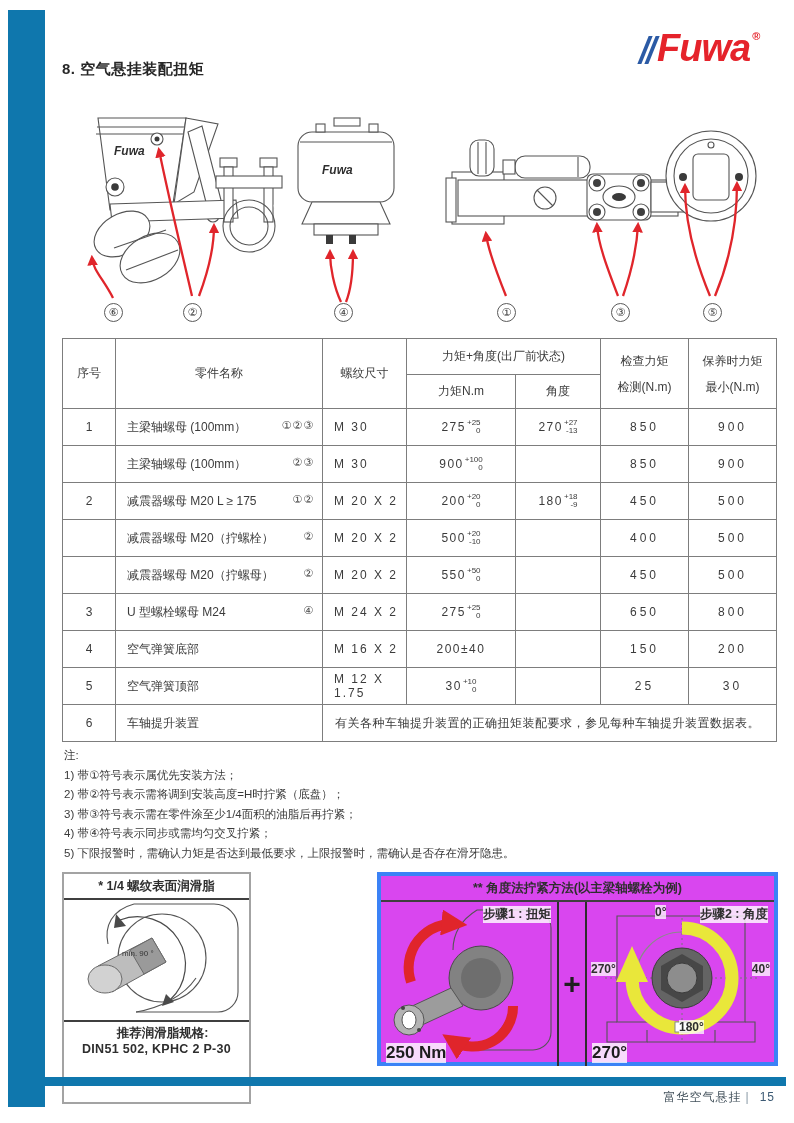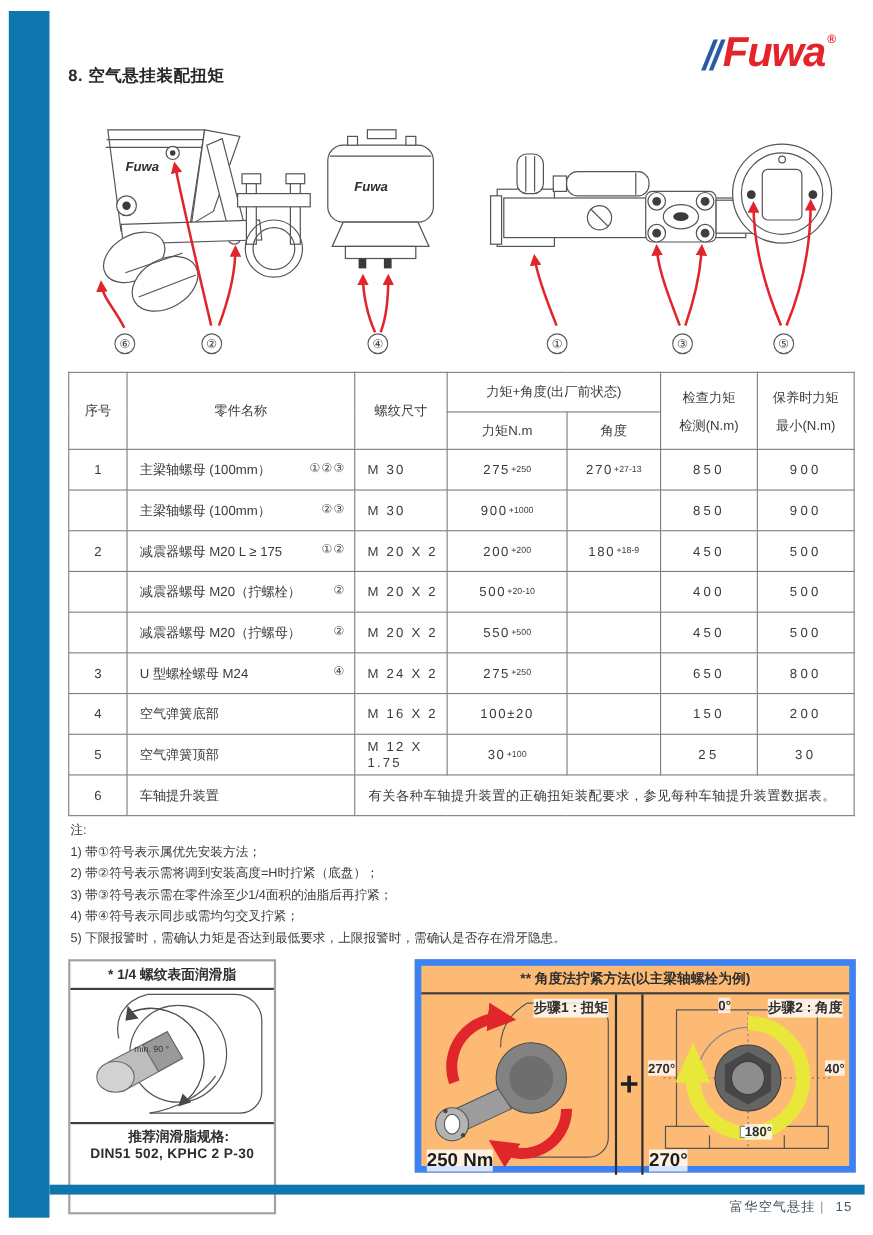--- a/index.html
+++ b/index.html
@@ -37,34 +37,34 @@
   table.spec tr.h1 th { height:36px; }
   table.spec tr.h2 th { height:34px;margin-left:32px; }
   table.spec tr.data td { height:37px; }
   .h2line span { display:block; line-height:26px; }
   .namecell { display:flex; justify-content:space-between; align-items:flex-start; padding:0 8px 0 11px; }
   .namecell .nm { text-align:left; }
   .namecell .marks { font-family:"DejaVu Sans",sans-serif; font-size:11px; color:#4a4a4a; letter-spacing:1px; white-space:nowrap; }
   .threadcell { text-align:left !important; padding-left:11px; letter-spacing:2px; }
   .num { letter-spacing:3px; }
   .val { display:flex; justify-content:center; align-items:center; letter-spacing:1.5px; }
-  .tol { display:inline-flex; flex-direction:row; line-height:8px; font-size:8px; letter-spacing:0; text-align:right; margin-left:1px; font-style:normal; }
+  .tol { display:inline-flex; flex-direction:column; line-height:8px; font-size:8px; letter-spacing:0; text-align:right; margin-left:1px; font-style:normal; }
   .tol i { font-style:normal; }
   .spantext { text-align:left !important; padding-left:12px; letter-spacing:0.5px; }
   
   .notes { position:absolute; left:64px; top:746px; font-size:11.5px; color:#3a3a3a; line-height:19.5px; }
   
   .lube-box { position:absolute; left:62px; top:872px; width:189px; height:232px; border:2px solid #a3a3a3; background:#fff; }
   .lube-title { height:26px; border-bottom:2px solid #3f3f3f; display:flex; align-items:center; justify-content:center;
                 font-size:12.5px; font-weight:bold; color:#2e2e2e; }
   .lube-img { height:120px; position:relative; }
   .lube-spec { height:42px; border-top:2px solid #3f3f3f; text-align:center; padding-top:3px; }
   .lube-spec .l1 { font-size:12.5px; font-weight:bold; color:#2e2e2e;margin-left:12px; }
   .lube-spec .l2 { font-size:12.5px; font-weight:bold; color:#2e2e2e; letter-spacing:0.3px; }
-  .angle-box { position:absolute; left:377px; top:872px; width:401px; height:194px; border:6px solid #3b82f6; background:#fdba74; }
+  .angle-box { position:absolute; left:377px; top:872px; width:401px; height:194px; border:4px solid #3b82f6; background:#d946ef; }
   .angle-title { height:26px; border-bottom:2px solid #3f3f3f; display:flex; align-items:center; justify-content:center;
                  font-size:12.5px; font-weight:bold; color:#2e2e2e; }
   .angle-body { display:flex; height:164px;border-radius:10px; }
   .panel1 { width:178px; border-right:2px solid #2e2e2e; position:relative; }
   .pluszone { width:28px; display:flex; align-items:center; justify-content:center; font-size:30px; font-weight:bold; color:#1f1f1f; }
   .panel2 { flex:1; border-left:2px solid #2e2e2e; position:relative; }
   .step-label { position:absolute; top:4px; right:6px; font-size:12.5px; font-weight:bold; color:#2e2e2e; background:rgba(255,255,255,.8); }
   .step-value { position:absolute; bottom:3px; left:5px; font-size:17px; font-weight:bold; color:#1d1d1d; background:rgba(255,255,255,.8); }
   .tick { position:absolute; font-size:12px; font-weight:bold; color:#2e2e2e; background:rgba(255,255,255,.75); }
   .t0 { top:3px; left:68px; } .t90 { top:60px; right:4px; } .t180 { top:118px; left:92px; } .t270 { top:60px; left:4px; }
@@ -407,21 +407,21 @@
     <td>4</td>
     <td>
           <div class="namecell">
             <span class="nm">空气弹簧底部</span>
             <span class="marks"></span>
           </div>
         </td>
     <td class="threadcell">M 16 X 2</td>
     <td>
           <div class="val">
-            <span>100±20</span>
+            <span>200±40</span>
           </div>
         </td>
     <td></td>
     <td class="num">150</td>
     <td class="num">200</td>
   </tr>
   <tr class="data">
     <td>5</td>
     <td>
           <div class="namecell">

